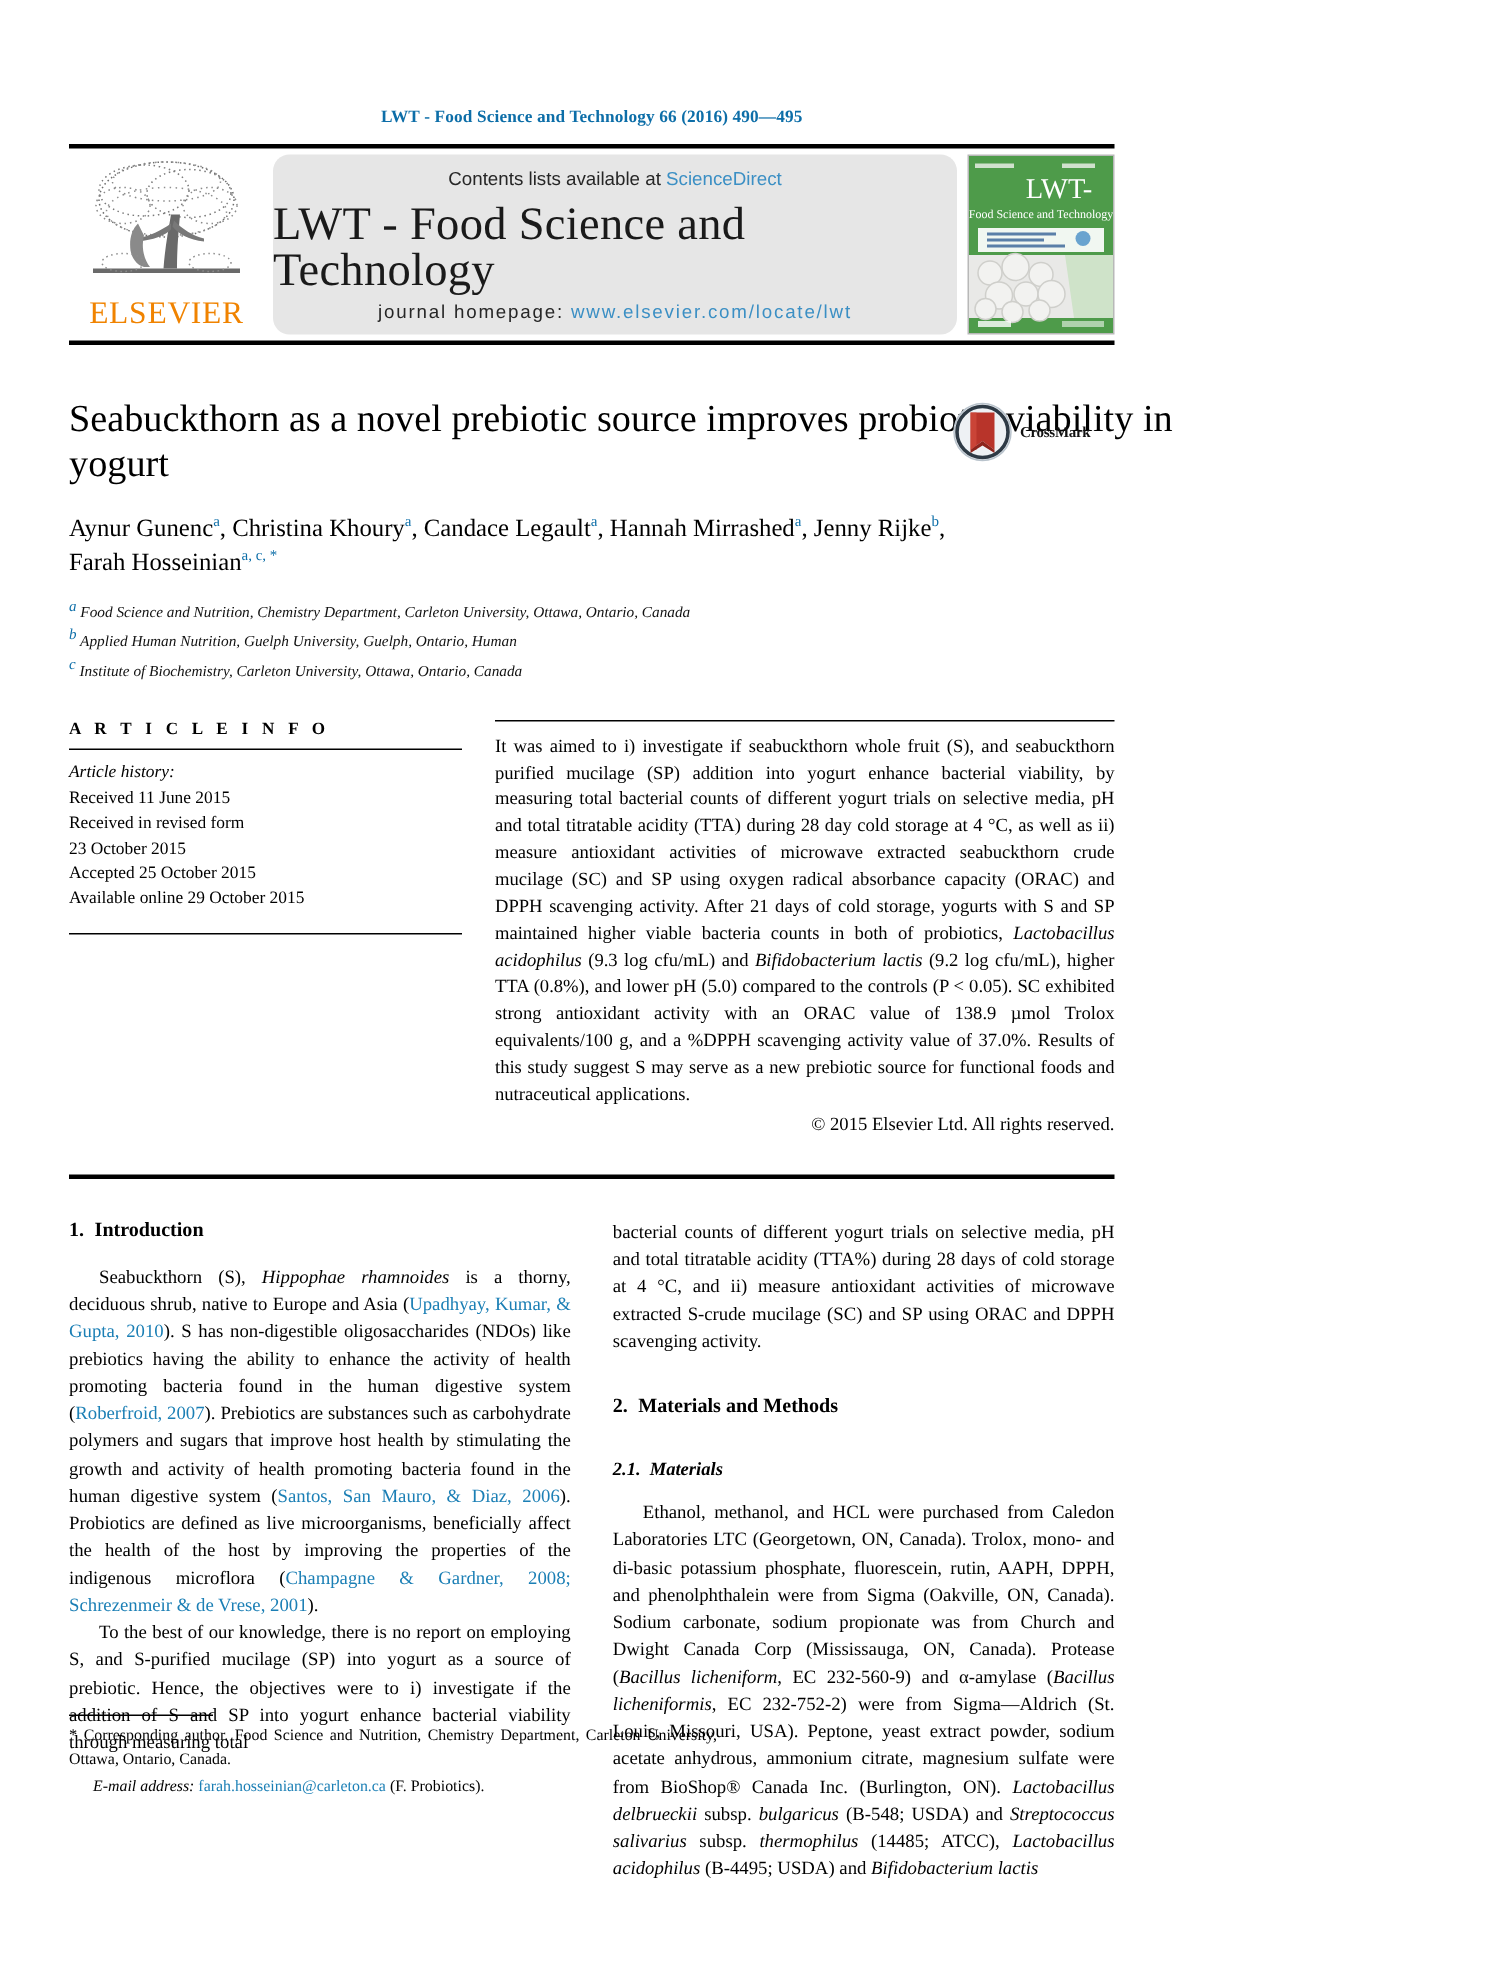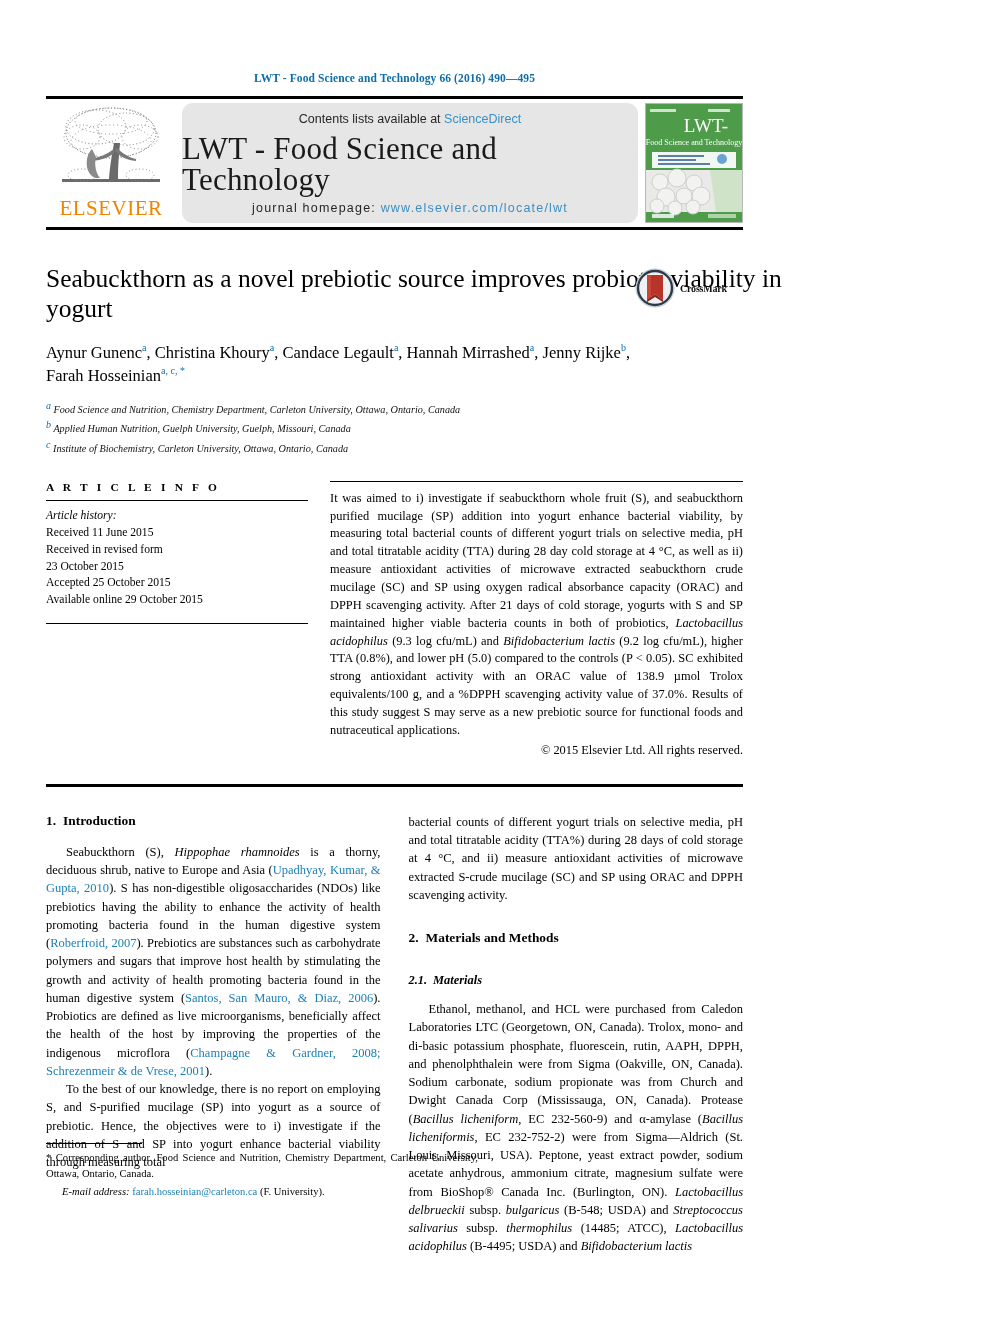--- a/index.html
+++ b/index.html
@@ -380,21 +380,21 @@
       <span class="crossmark-label">CrossMark</span>
     </div>
 
     <div class="authors">
       <span>Aynur Gunenc</span><sup>a</sup>, <span>Christina Khoury</span><sup>a</sup>, <span>Candace Legault</span><sup>a</sup>, <span>Hannah Mirrashed</span><sup>a</sup>, <span>Jenny Rijke</span><sup>b</sup>,<br>
       <span>Farah Hosseinian</span><sup>a, c, *</sup>
     </div>
 
     <div class="affils">
       <div class="affil"><sup>a</sup> <span>Food Science and Nutrition, Chemistry Department, Carleton University, Ottawa, Ontario, Canada</span></div>
-      <div class="affil"><sup>b</sup> <span>Applied Human Nutrition, Guelph University, Guelph, Missouri, Canada</span></div>
+      <div class="affil"><sup>b</sup> <span>Applied Human Nutrition, Guelph University, Guelph, Ontario, Human</span></div>
       <div class="affil"><sup>c</sup> <span>Institute of Biochemistry, Carleton University, Ottawa, Ontario, Canada</span></div>
     </div>
   </div>
 
   <div class="info-abstract">
 
     <div class="col-info">
       <div class="sec-head">A R T I C L E   I N F O</div>
       <div class="rule"></div>
       <div class="info-group">
@@ -448,18 +448,18 @@
     </div>
   </div>
 
   <div class="footnote-wrap">
     <div class="fn-rule"></div>
     <div class="fn">
       <span class="star">*</span><span> Corresponding author. Food Science and Nutrition, Chemistry Department, Carleton University, Ottawa, Ontario, Canada.</span>
     </div>
     <div class="fn fn-email">
       <span class="lbl">E-mail address:</span>
-      <a href="#">farah.hosseinian@carleton.ca</a><span> (F. University).</span>
+      <a href="#">farah.hosseinian@carleton.ca</a><span> (F. Probiotics).</span>
     </div>
   </div>
 
 
 </div>
 
 </body></html>

